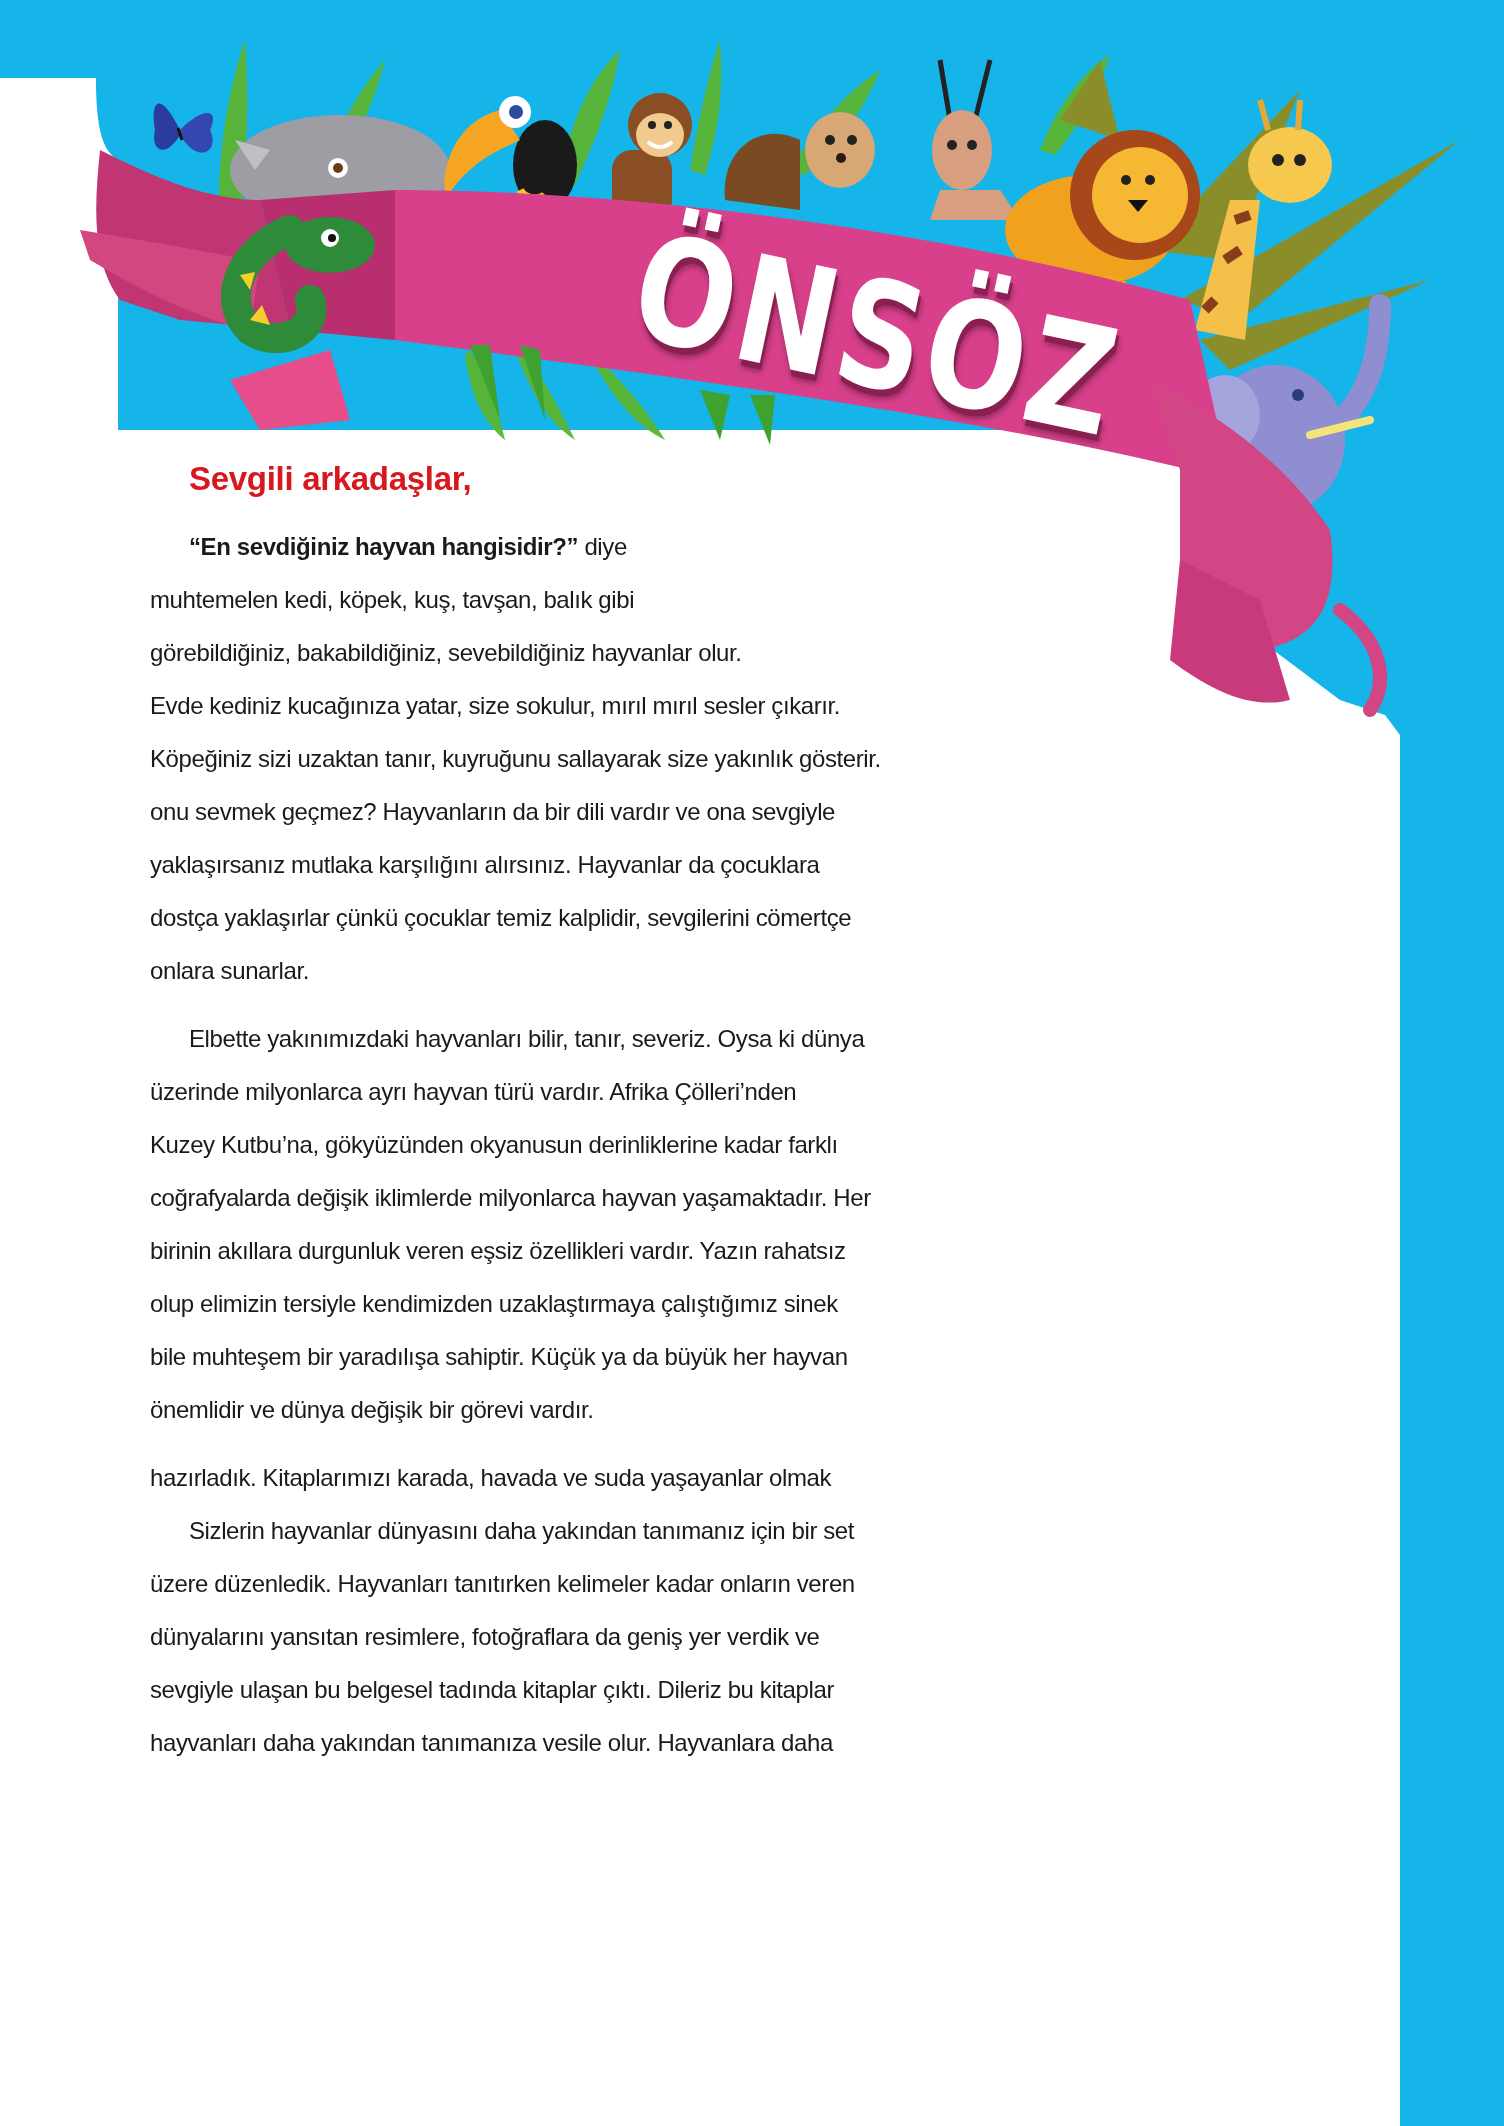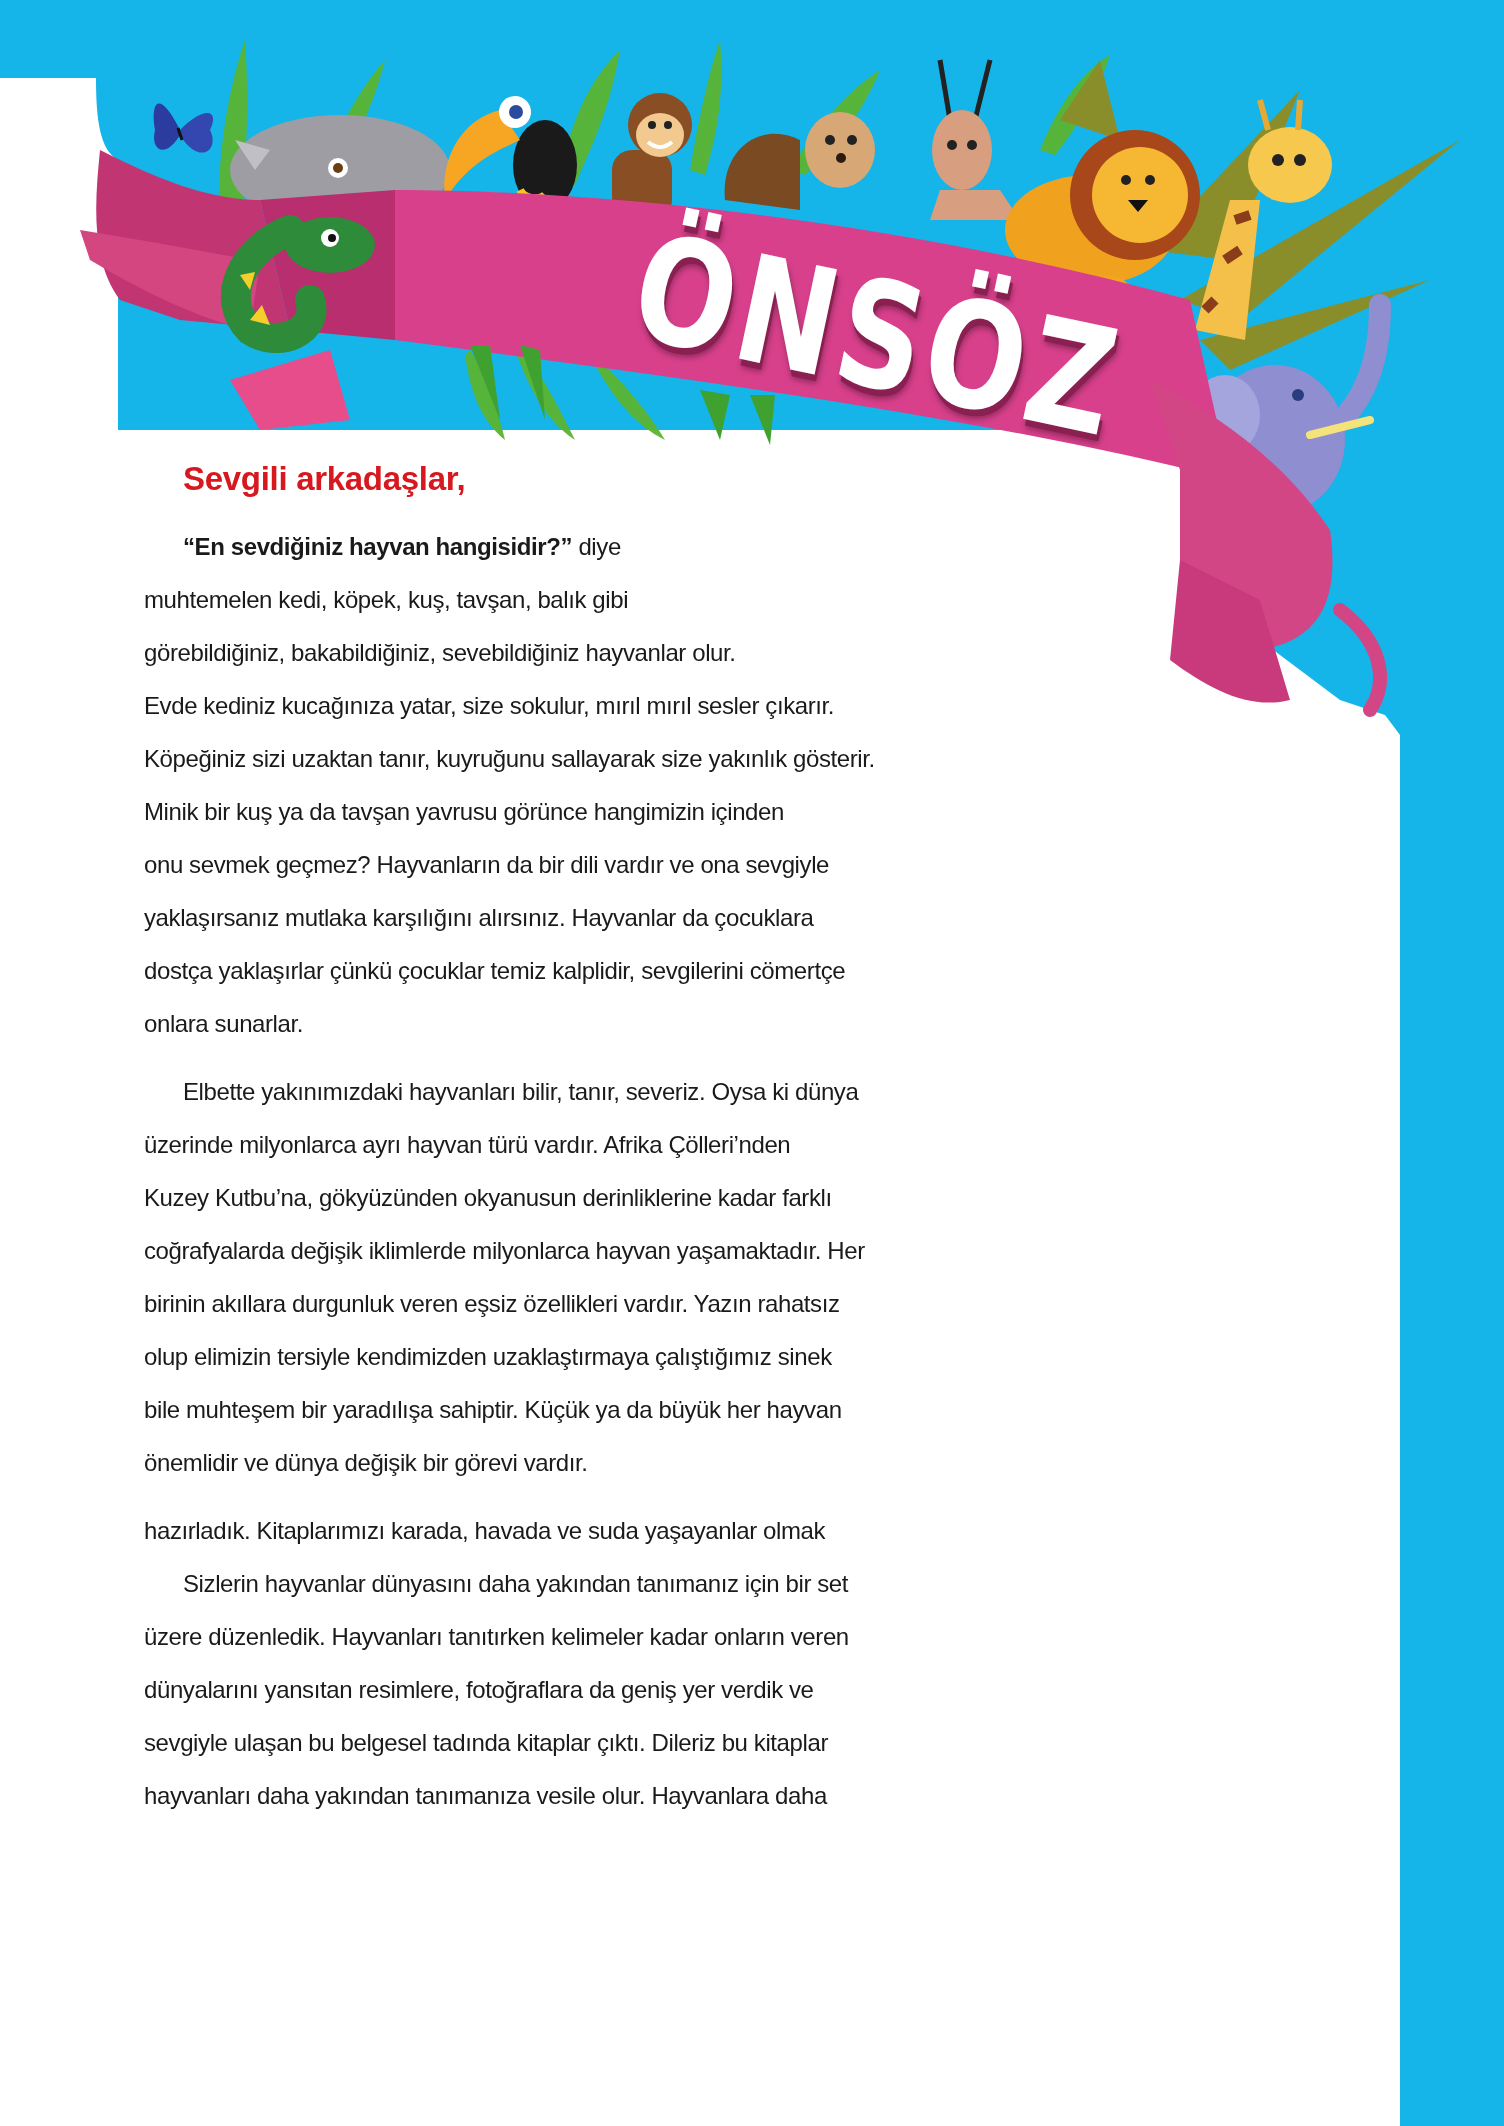--- a/index.html
+++ b/index.html
@@ -6,21 +6,21 @@
   body { width:1504px; height:2126px; position:relative; overflow:hidden; background:#15B4E9; font-family:"Liberation Sans", sans-serif; }
   .page { position:absolute; left:0; top:0; width:1504px; height:2126px; }
   .banner-svg { position:absolute; left:0; top:0; }
   .title {
     position:absolute; left:655px; top:200px;
     font-family:"DejaVu Sans", sans-serif; font-weight:bold;
     font-size:118px; color:#ffffff; letter-spacing:4px;
     transform:rotate(12deg) scaleY(1.25); transform-origin:left top;
     text-shadow: 3px 5px 0 #8a1f52, 4px 7px 6px rgba(0,0,0,0.35);
   }
-  .text-block { position:absolute; left:144px; top:452px; width:1180px; color:#1a1a1a; }
+  .text-block { position:absolute; left:150px; top:452px; width:1180px; color:#1a1a1a; }
   .salutation { font-family:"Liberation Sans", sans-serif; font-weight:bold; color:#D7191F; font-size:33px; line-height:53px; margin:0 0 15px 39px; letter-spacing:-0.3px; }
   .para { font-family:"Liberation Sans", sans-serif; font-size:24px; line-height:53px; margin:0 0 15px 0; letter-spacing:-0.4px; }
   .para .line { display:block; white-space:nowrap; }
   .para .line.indent { padding-left:39px; }
   .bold-q { font-weight:bold; }
 </style>
 </head>
 <body>
 
 <div class="page">
@@ -153,21 +153,20 @@
 
   <div class="text-block">
     <div class="salutation">Sevgili arkadaşlar,</div>
 
     <div class="para">
       <span class="line indent"><span class="bold-q">“En sevdiğiniz hayvan hangisidir?”</span><span> diye</span></span>
       <span class="line">muhtemelen kedi, köpek, kuş, tavşan, balık gibi</span>
       <span class="line">görebildiğiniz, bakabildiğiniz, sevebildiğiniz hayvanlar olur.</span>
       <span class="line">Evde kediniz kucağınıza yatar, size sokulur, mırıl mırıl sesler çıkarır.</span>
       <span class="line">Köpeğiniz sizi uzaktan tanır, kuyruğunu sallayarak size yakınlık gösterir.</span>
-      <span class="line">Minik bir kuş ya da tavşan yavrusu görünce hangimizin içinden</span>
       <span class="line">onu sevmek geçmez? Hayvanların da bir dili vardır ve ona sevgiyle</span>
       <span class="line">yaklaşırsanız mutlaka karşılığını alırsınız. Hayvanlar da çocuklara</span>
       <span class="line">dostça yaklaşırlar çünkü çocuklar temiz kalplidir, sevgilerini cömertçe</span>
       <span class="line">onlara sunarlar.</span>
     </div>
 
     <div class="para">
       <span class="line indent">Elbette yakınımızdaki hayvanları bilir, tanır, severiz. Oysa ki dünya</span>
       <span class="line">üzerinde milyonlarca ayrı hayvan türü vardır. Afrika Çölleri’nden</span>
       <span class="line">Kuzey Kutbu’na, gökyüzünden okyanusun derinliklerine kadar farklı</span>

